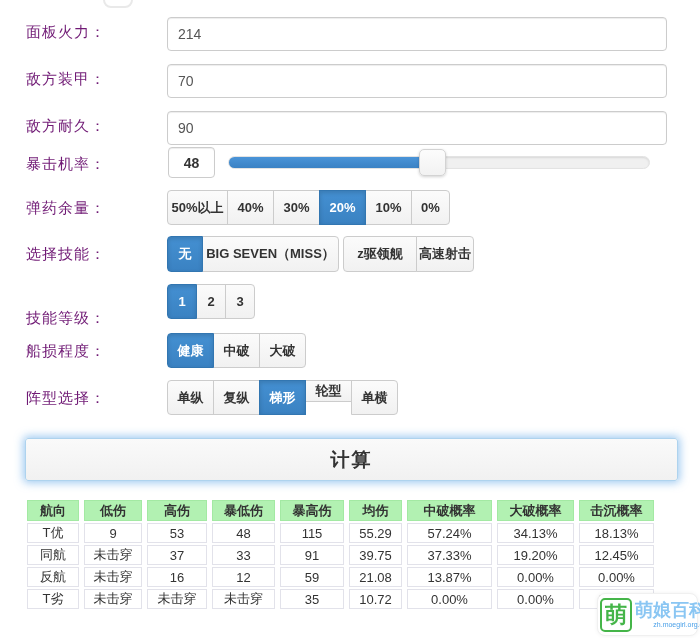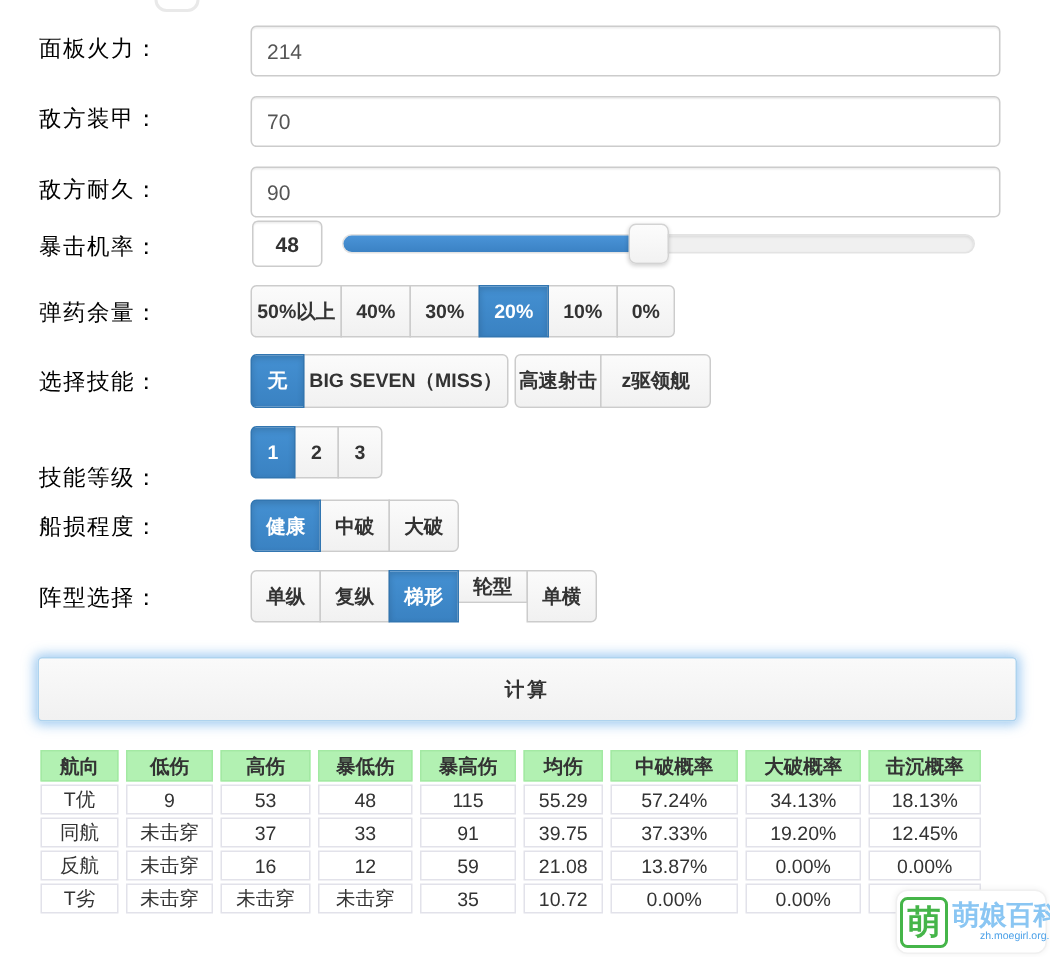--- a/index.html
+++ b/index.html
@@ -8,21 +8,21 @@
     background:#ffffff;
     font-family:"Liberation Sans","DejaVu Sans",sans-serif;
     color:#333;
   }
   .abs{position:absolute;}
   
   .cutoff{left:103px;top:-8px;width:26px;height:12px;border:2px solid #e9e9e9;
     border-radius:10px;background:#fff;}
   
   .frow{left:0;width:700px;}
-  .flabel{position:absolute;left:26px;font-size:15px;letter-spacing:1px;color:#000000;white-space:nowrap;}
+  .flabel{position:absolute;left:26px;font-size:15px;letter-spacing:1px;color:#701a75;white-space:nowrap;}
   .tinput{
     position:absolute;left:167px;width:500px;height:30px;box-sizing:border-box;
     border:1px solid #ccc;border-radius:4px;padding:16px 10px;font-size:14px;color:#555;
     box-shadow:inset 0 1px 1px rgba(0,0,0,.075);outline:none;
     font-family:"Liberation Sans","DejaVu Sans",sans-serif;
   }
   
   .crit-input{
     position:absolute;left:168px;top:0;width:47px;height:31px;box-sizing:border-box;
     border:1px solid #ccc;border-radius:4px;text-align:center;font-size:14px;font-weight:700;color:#333;
@@ -59,21 +59,21 @@
   .btn.sel{
     background:linear-gradient(#4490d2,#3a82c2);border-color:#3276b1;color:#fff;z-index:2;
     box-shadow:inset 0 2px 4px rgba(0,0,0,.15);
   }
   
   .calc-btn{
     position:absolute;left:25px;top:438px;width:653px;height:43px;box-sizing:border-box;
     background:linear-gradient(#fafafa,#f1f1f1);
     border:1px solid #aed3ee;border-radius:3px;
     box-shadow:0 0 8px 2px rgba(110,175,233,.65);
-    font-size:13px;font-weight:700;color:#333;letter-spacing:2px;cursor:pointer;
+    font-size:19px;font-weight:700;color:#333;letter-spacing:2px;cursor:pointer;
     font-family:"Liberation Sans","DejaVu Sans",sans-serif;
   }
   
   .rtable{
     position:absolute;left:22px;top:498px;border-collapse:separate;border-spacing:5px 2px;
     table-layout:fixed;
   }
   .rtable th{
     background:#b2f1b2;border:1px solid #a3e9a3;font-size:13px;font-weight:700;color:#333;
     height:19px;padding:0 2px;text-align:center;
@@ -137,22 +137,22 @@
       </div>
     </div>
     <div class="abs selector-row" style="top: 236px; height: 36px;">
       <label class="flabel" style="top: 9px;">选择技能：</label>
       <div class="groups">
         <div class="btn-group">
           <button class="btn sel" style="width: 36px; height: 36px;">无</button>
           <button class="btn" style="width: 137px; height: 36px;">BIG SEVEN（MISS）</button>
         </div>
         <div class="btn-group">
+          <button class="btn" style="width: 74px; height: 36px;">z驱领舰</button>
           <button class="btn" style="width: 58px; height: 36px;">高速射击</button>
-          <button class="btn" style="width: 74px; height: 36px;">z驱领舰</button>
         </div>
       </div>
     </div>
     <div class="abs selector-row" style="top: 284px; height: 35px;">
       <label class="flabel" style="top: 25px;">技能等级：</label>
       <div class="groups">
         <div class="btn-group">
           <button class="btn sel" style="width: 30px; height: 35px;">1</button>
           <button class="btn" style="width: 30px; height: 35px;">2</button>
           <button class="btn" style="width: 30px; height: 35px;">3</button>

